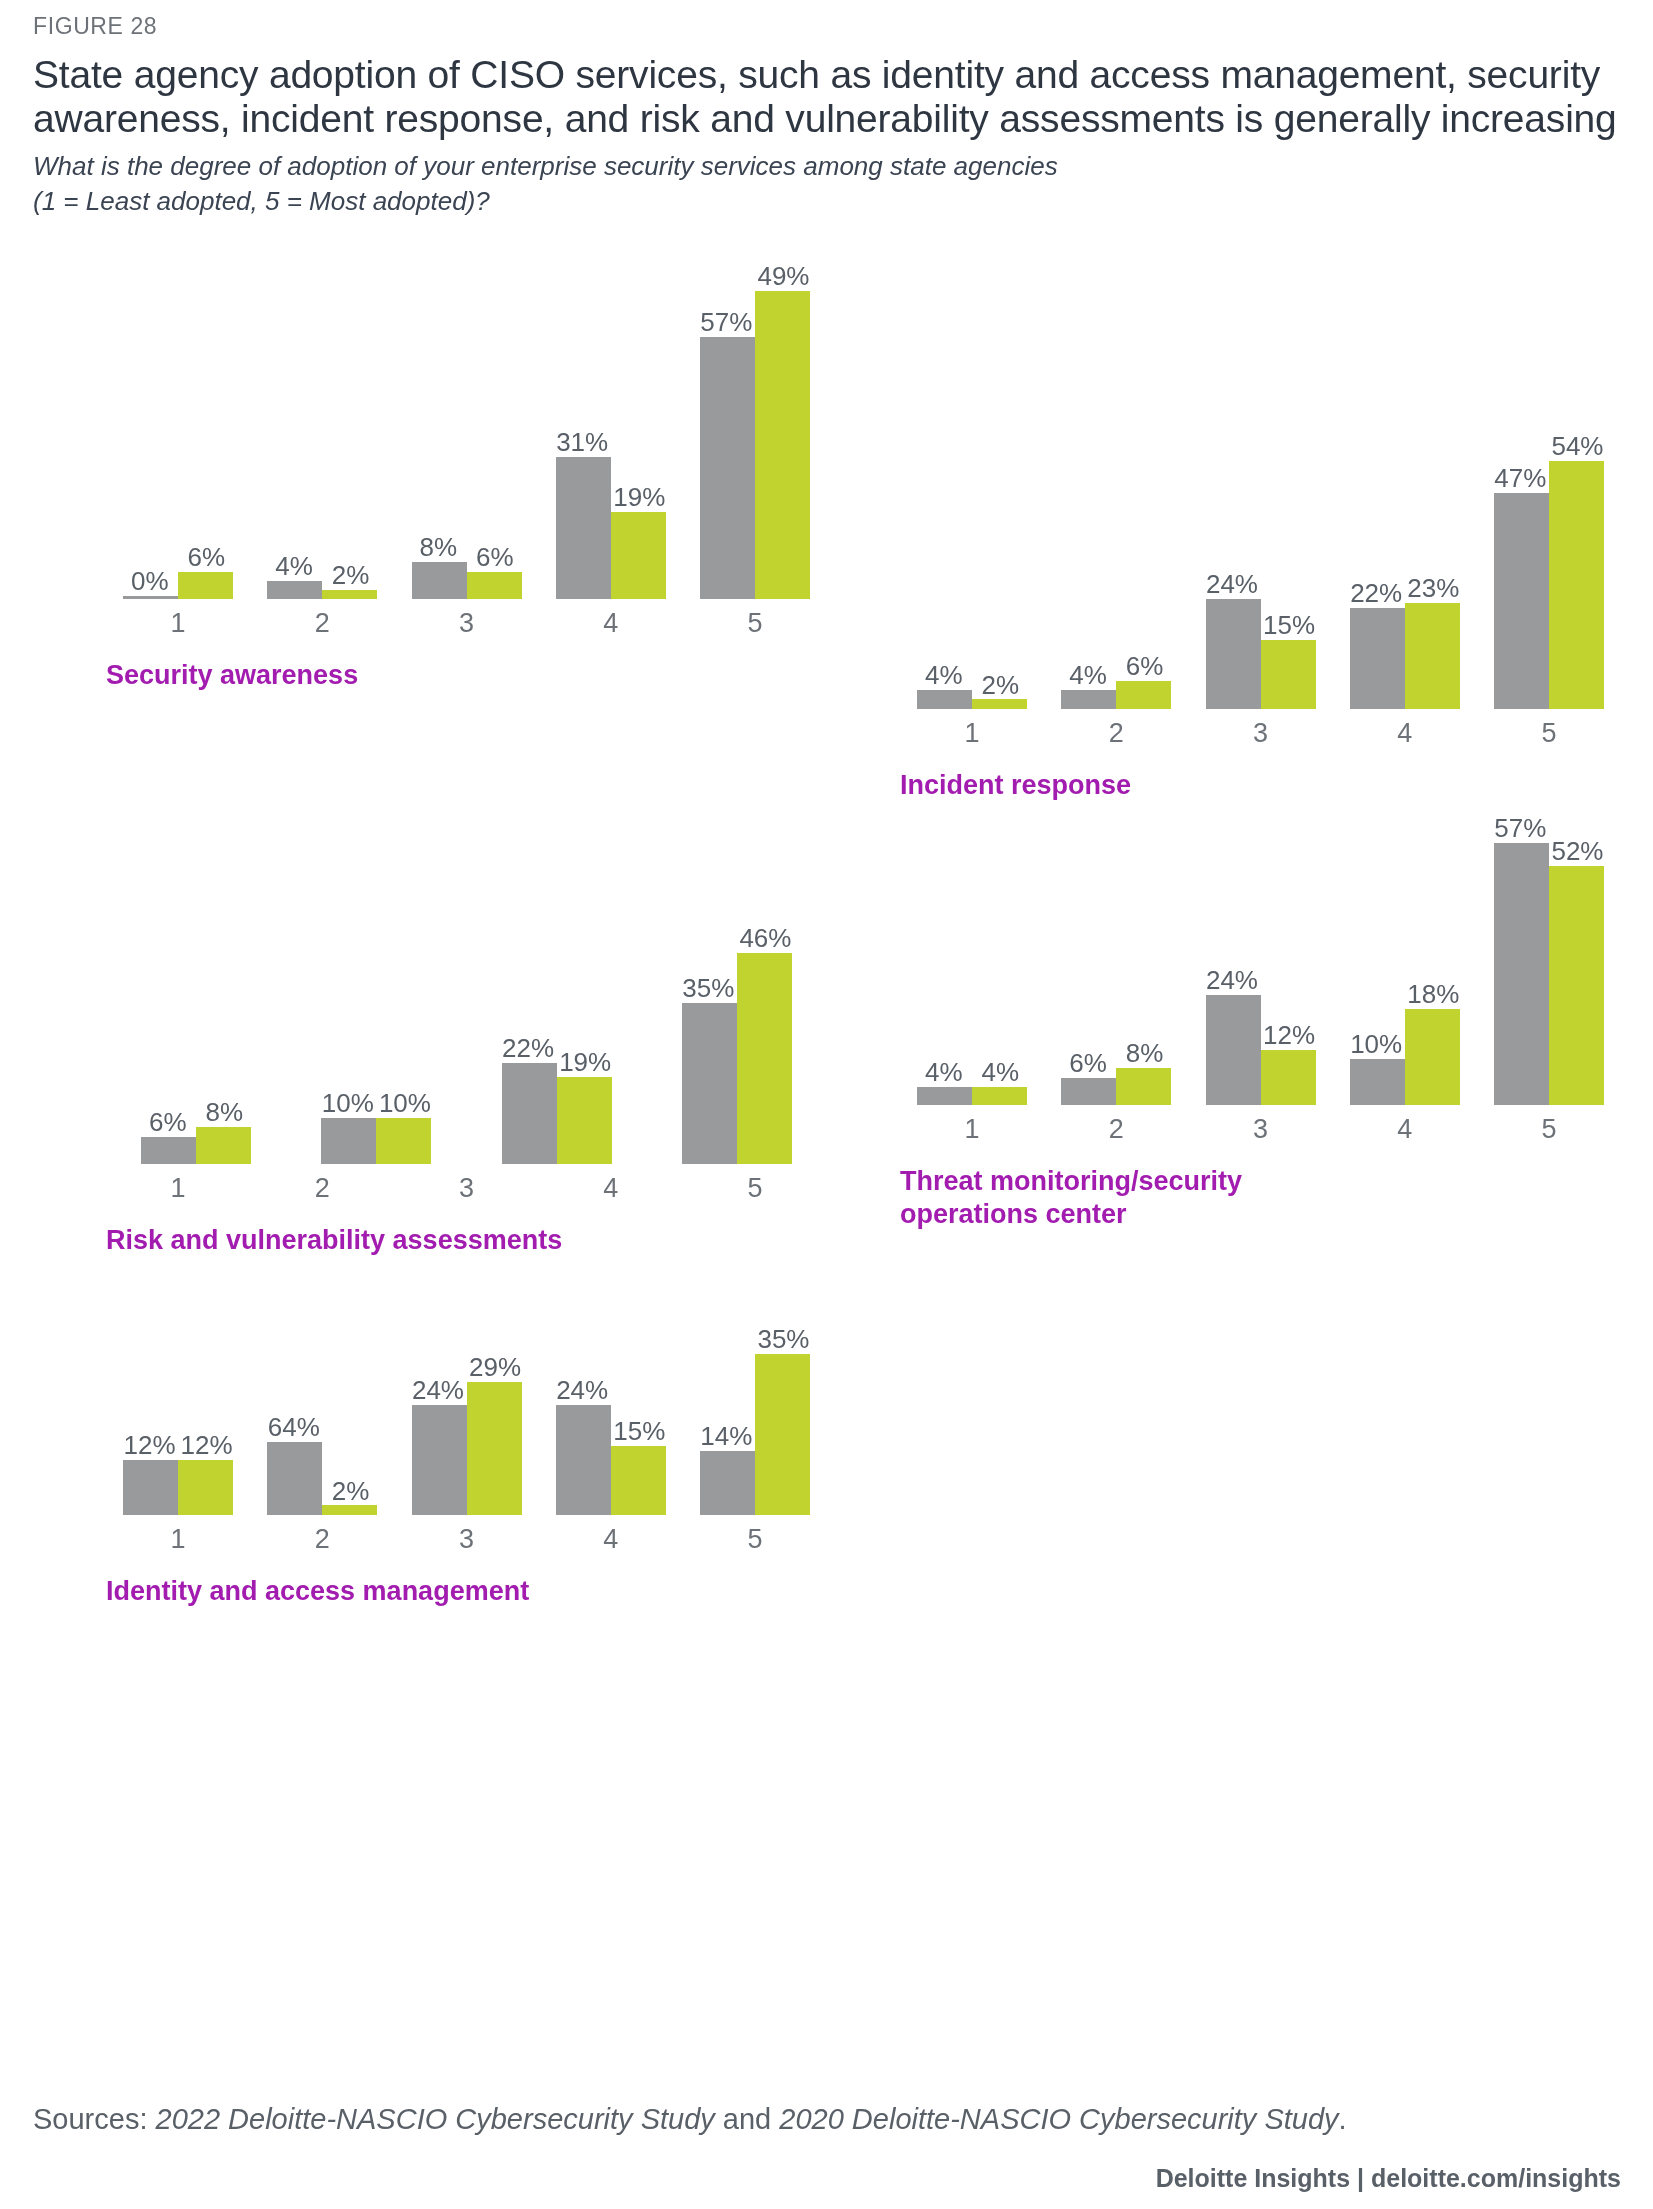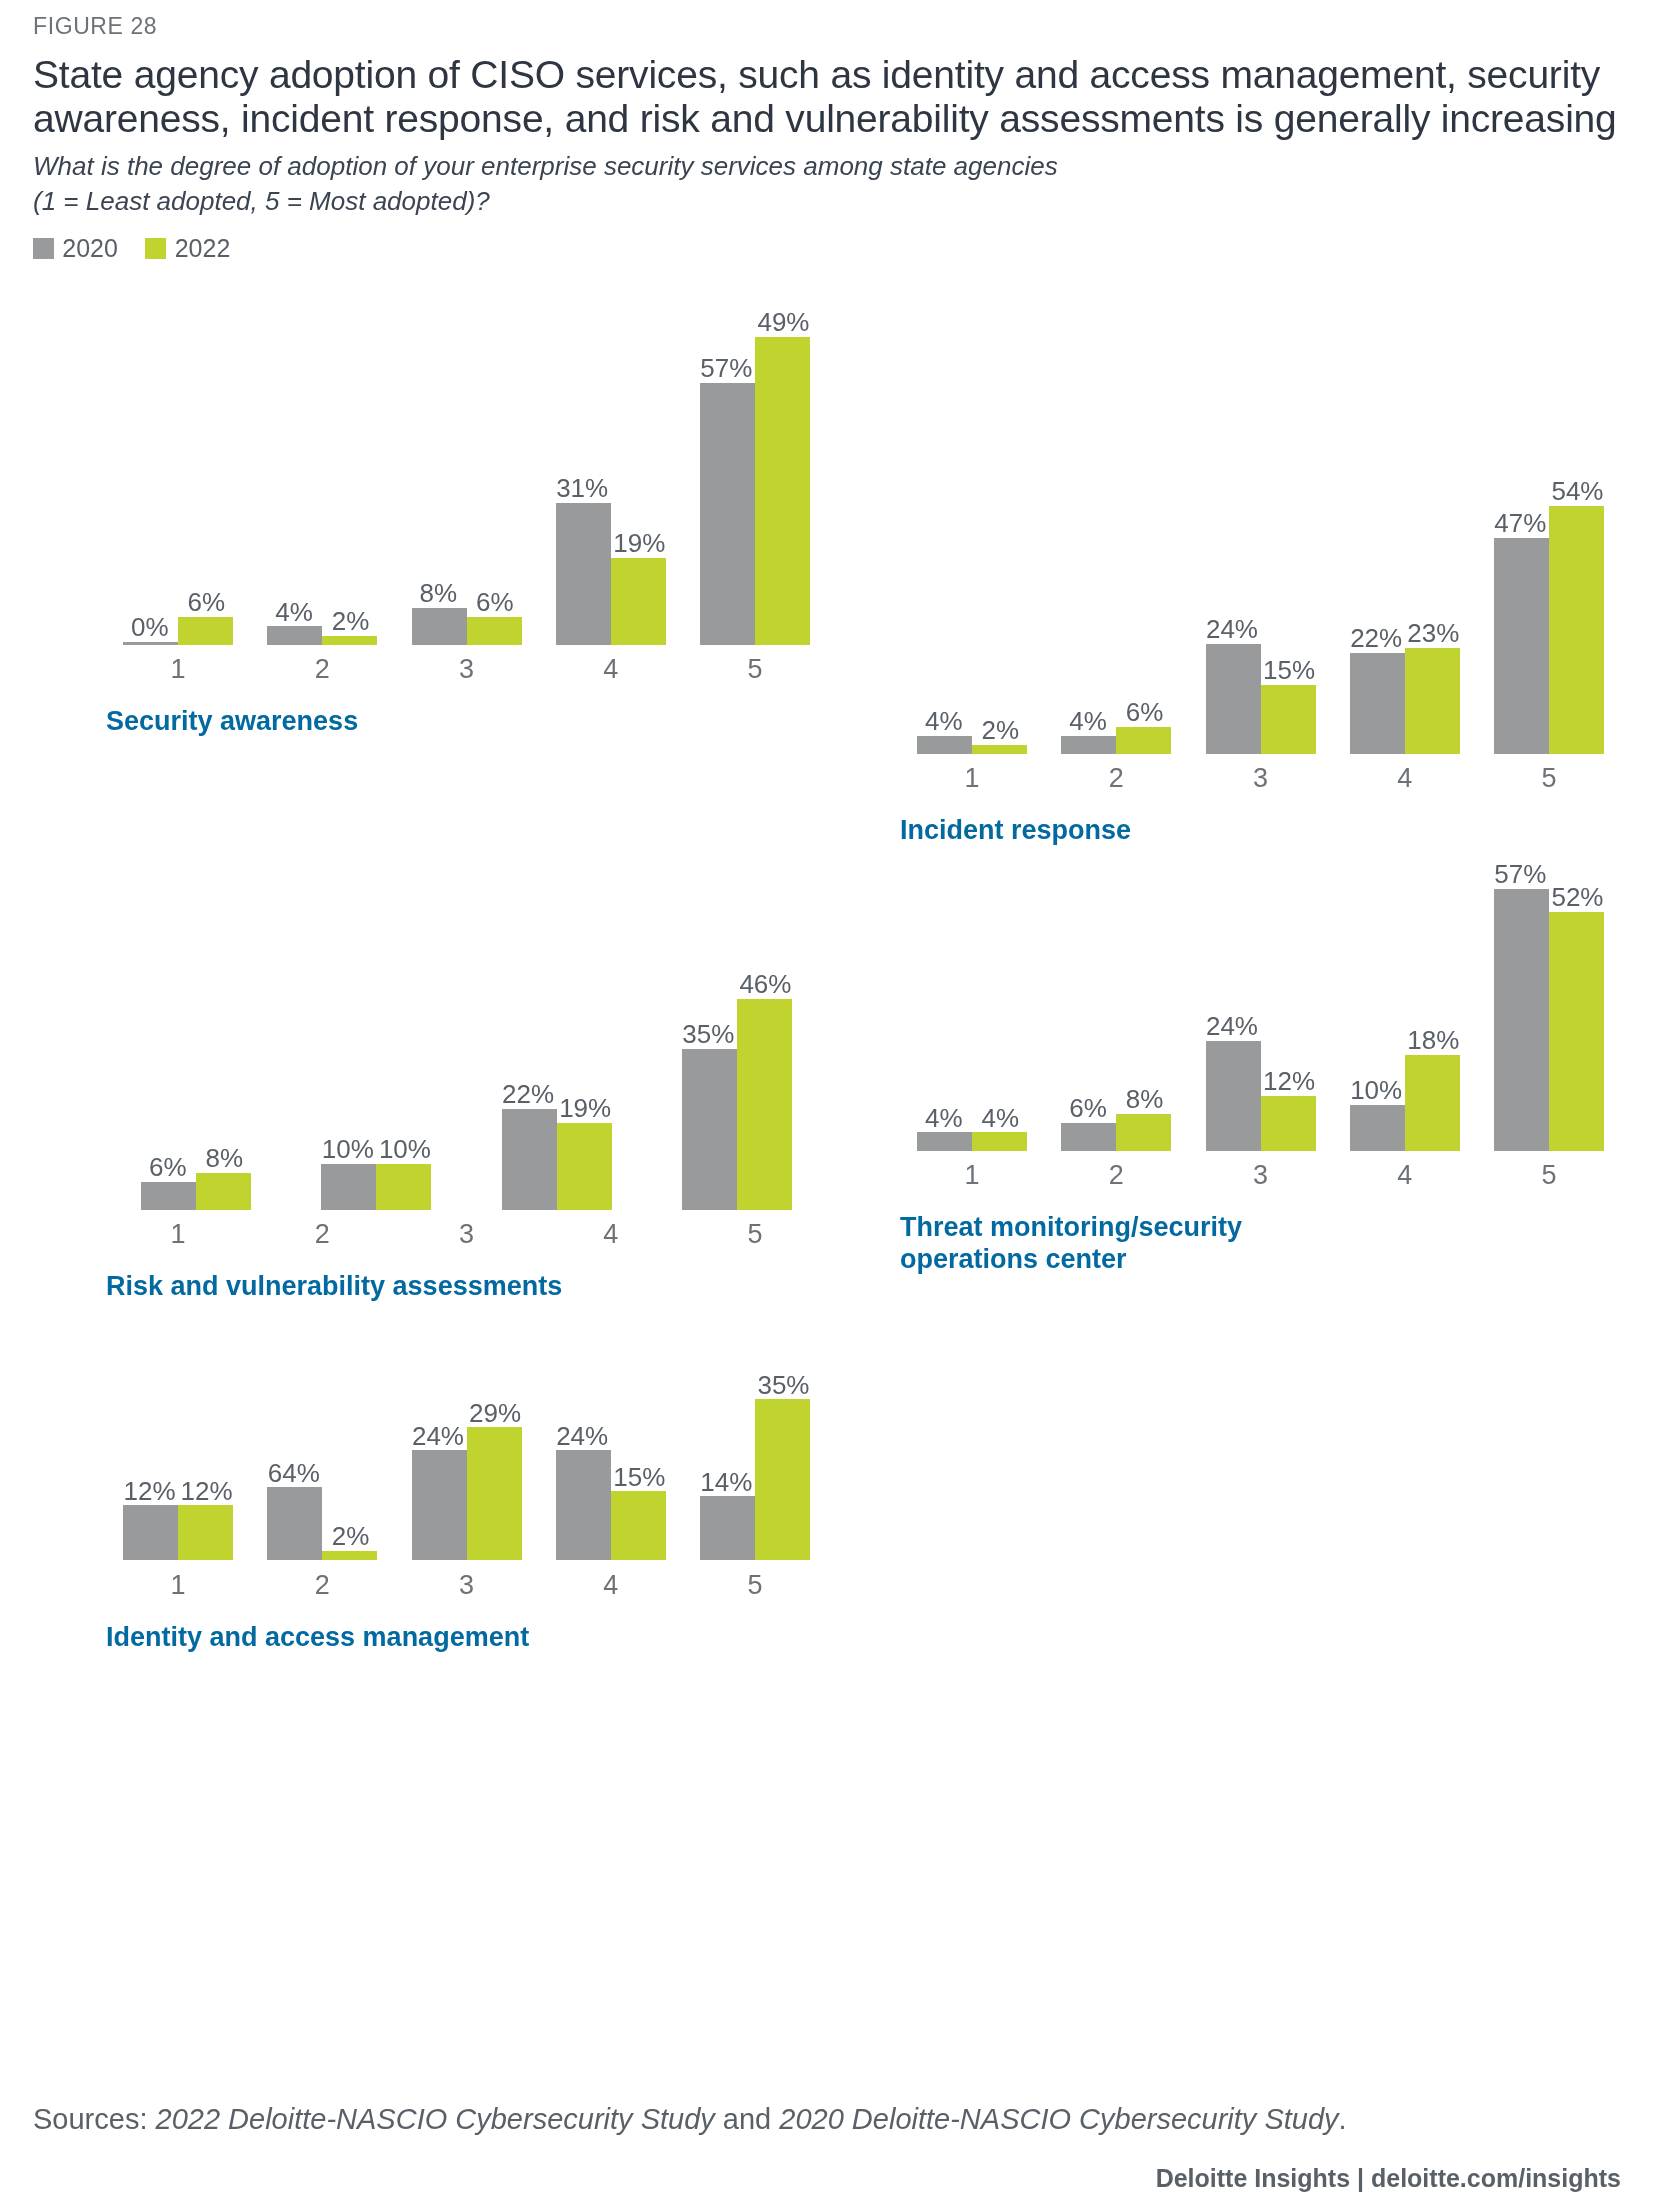--- a/index.html
+++ b/index.html
@@ -111,21 +111,21 @@
   .axis-tick {
     flex: 1 1 0;
     text-align: center;
     font-size: 27px;
     color: #6d7278;
   }
   .chart-title {
     margin-top: 20px;
     font-size: 27px;
     font-weight: 700;
-    color: #0369a1;
+    color: #a21caf;
     line-height: 1.2;
   }
 
   
   .footer {
     position: absolute;
     left: 33px;
     right: 33px;
     bottom: 16.5px;
   }
@@ -150,30 +150,20 @@
 
   <div class="figure-label">FIGURE 28</div>
 
   <h1 class="title">State agency adoption of CISO services, such as identity and access management, security awareness, incident response, and risk and vulnerability assessments is generally increasing</h1>
 
   <div class="subtitle">
     <div>What is the degree of adoption of your enterprise security services among state agencies</div>
     <div>(1 = Least adopted, 5 = Most adopted)?</div>
   </div>
 
-  <div class="legend">
-    <div class="legend-item">
-      <span class="legend-swatch" style="background:#999a9b"></span>
-      <span class="legend-label">2020</span>
-    </div>
-    <div class="legend-item">
-      <span class="legend-swatch" style="background:#c1d32f"></span>
-      <span class="legend-label">2022</span>
-    </div>
-  </div>
 
   <div class="charts" id="charts-root">
       <div class="chart-row">
         <div class="chart-cell">
           <div class="chart" style="margin-top: 27.5px;">
             <div class="plot" style="height: 350px;">
               <div class="group">
                 <div class="bar-wrap">
                   <div class="bar zero" style="height: 2.8px; background: rgb(153, 154, 155); width: 55px;">
                     <span class="bar-label" style="transform: translateX(-52%);">0%</span>

